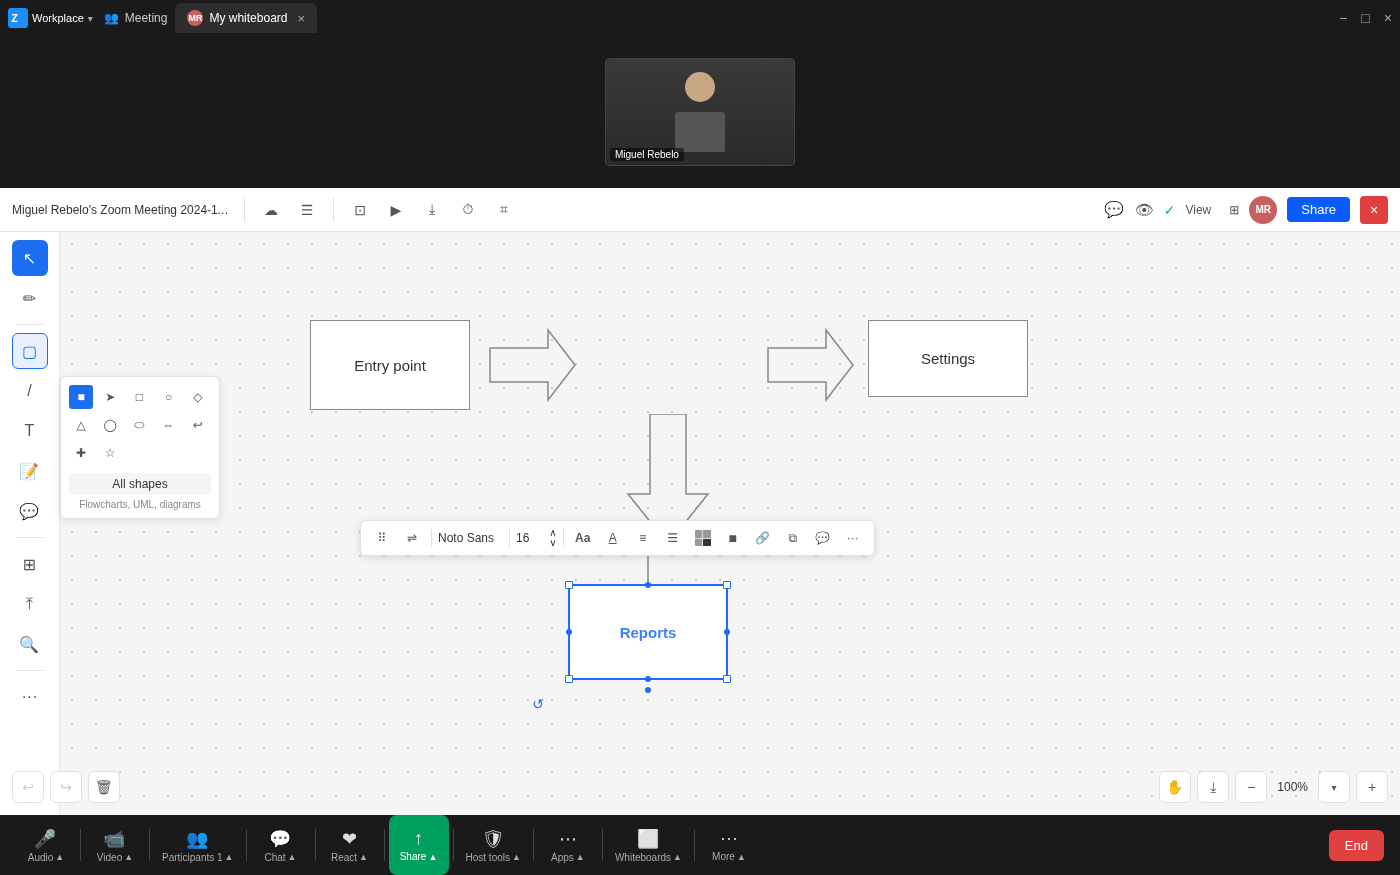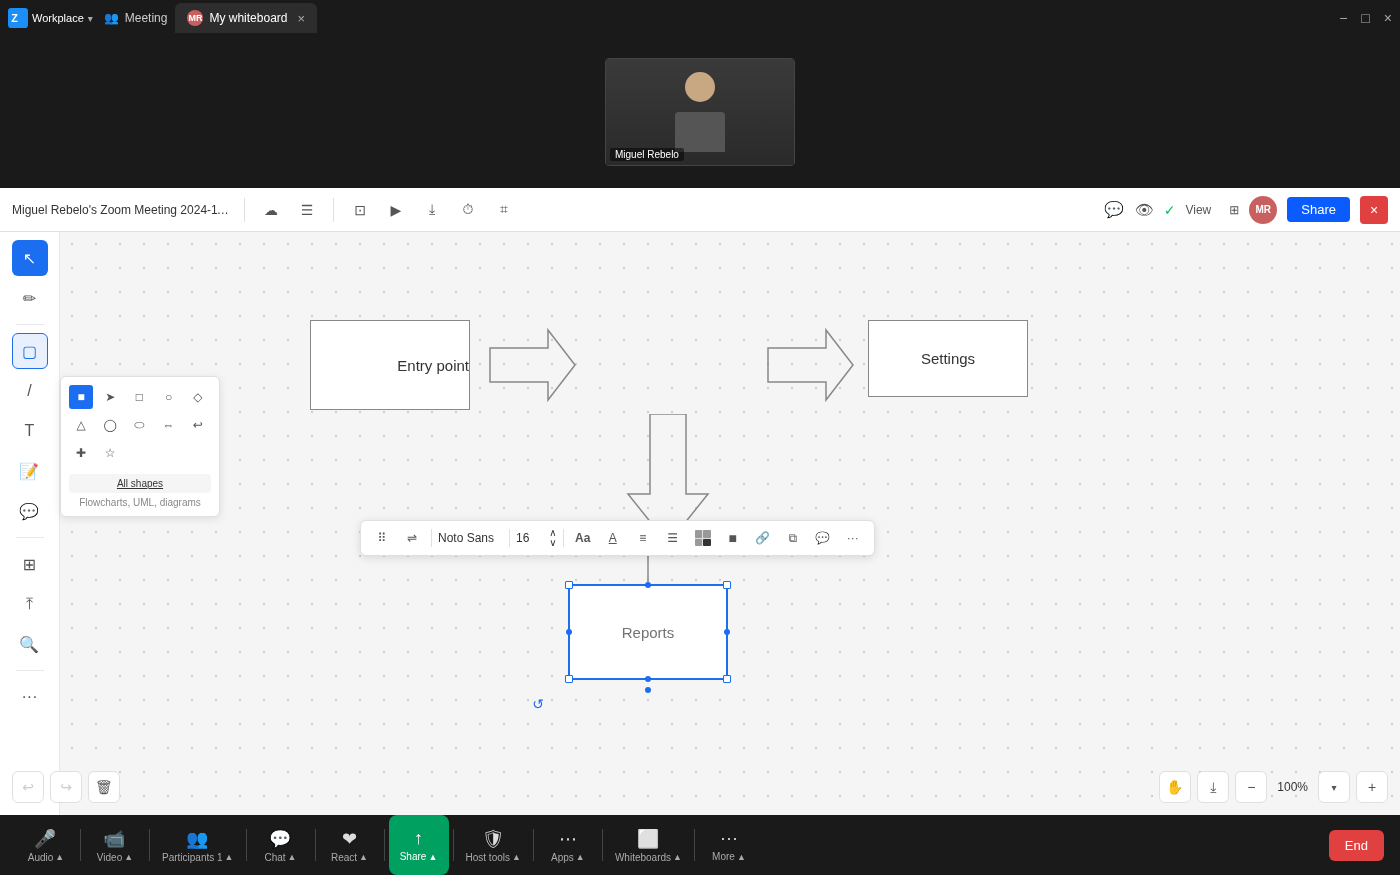--- a/index.html
+++ b/index.html
@@ -77,21 +77,21 @@
     #shapes-panel .shape-grid {
       display: grid; grid-template-columns: repeat(5, 1fr); gap: 4px; margin-bottom: 8px;
     }
     #shapes-panel .shape-item {
       width: 24px; height: 24px; display: flex; align-items: center; justify-content: center;
       cursor: pointer; border-radius: 3px; color: #555; font-size: 12px;
     }
     #shapes-panel .shape-item.active { background: #1b6ef0; color: white; }
     #shapes-panel .all-shapes-btn {
       width: 100%; padding: 4px; background: #f5f5f5; border: none; border-radius: 4px;
-      font-size: 10px; cursor: pointer; color: #333; text-align: center; text-decoration: underline;
+      font-size: 12px; cursor: pointer; color: #333; text-align: center;
     }
     #shapes-panel .all-shapes-label { font-size: 10px; color: #888; margin-top: 4px; text-align: center; }
 
     
     #canvas {
       position: absolute; top: 232px; left: 60px; right: 0; bottom: 60px;
       background: #f5f5f5; overflow: hidden;
     }
     #canvas-content {
       position: absolute; top: 0; left: 0; width: 100%; height: 100%;
@@ -257,21 +257,21 @@
     <div class="shape-item">✚</div>
     <div class="shape-item">☆</div>
   </div>
   <button class="all-shapes-btn">All shapes</button>
   <div class="all-shapes-label">Flowcharts, UML, diagrams</div>
 </div>
 
 <div id="canvas">
   <div id="canvas-content">
 
-    <div style="position:absolute;top:88px;left:250px;width:160px;height:90px;border:1.5px solid #888;background:white;display:flex;align-items:center;justify-content:flex-end;font-size:15px;color:#333;">
+    <div style="position:absolute;top:88px;left:250px;width:160px;height:90px;border:1.5px solid #888;background:white;display:flex;align-items:center;justify-content:center;font-size:15px;color:#333;">
       <span>Entry point</span>
     </div>
 
     <div style="position:absolute;top:88px;left:420px;width:100px;height:90px;display:flex;align-items:center;justify-content:center;">
       <svg width="100" height="90" viewBox="0 0 100 90">
         <polygon points="10,28 68,28 68,10 95,45 68,80 68,62 10,62" fill="none" stroke="#888" stroke-width="1.5"></polygon>
       </svg>
     </div>
 
 
@@ -317,21 +317,21 @@
           <div style="background:#333;border-radius:1px;"></div>
         </div>
       </div>
       <div class="fmt-btn" style="font-size:14px;">■</div>
       <div class="fmt-btn">🔗</div>
       <div class="fmt-btn">⧉</div>
       <div class="fmt-btn">💬</div>
       <div class="fmt-btn">···</div>
     </div>
 
-    <div style="position:absolute;top:352px;left:508px;width:160px;height:96px;border:2px solid #1b6ef0;background:white;display:flex;align-items:center;justify-content:center;font-size:15px;color:#737373;z-index:10;">
+    <div style="position:absolute;top:352px;left:508px;width:160px;height:96px;border:2px solid #1b6ef0;background:white;display:flex;align-items:center;justify-content:center;font-size:15px;color:#3b82f6;z-index:10;font-weight:bold;">
       <span>Reports</span>
 
       <div class="sel-handle" style="top:-5px;left:-5px;"></div>
       <div class="sel-handle" style="top:-5px;right:-5px;"></div>
       <div class="sel-handle" style="bottom:-5px;left:-5px;"></div>
       <div class="sel-handle" style="bottom:-5px;right:-5px;"></div>
       <div class="sel-point" style="top:-4px;left:50%;transform:translateX(-50%);"></div>
       <div class="sel-point" style="bottom:-4px;left:50%;transform:translateX(-50%);"></div>
       <div class="sel-point" style="left:-4px;top:50%;transform:translateY(-50%);"></div>
       <div class="sel-point" style="right:-4px;top:50%;transform:translateY(-50%);"></div>

